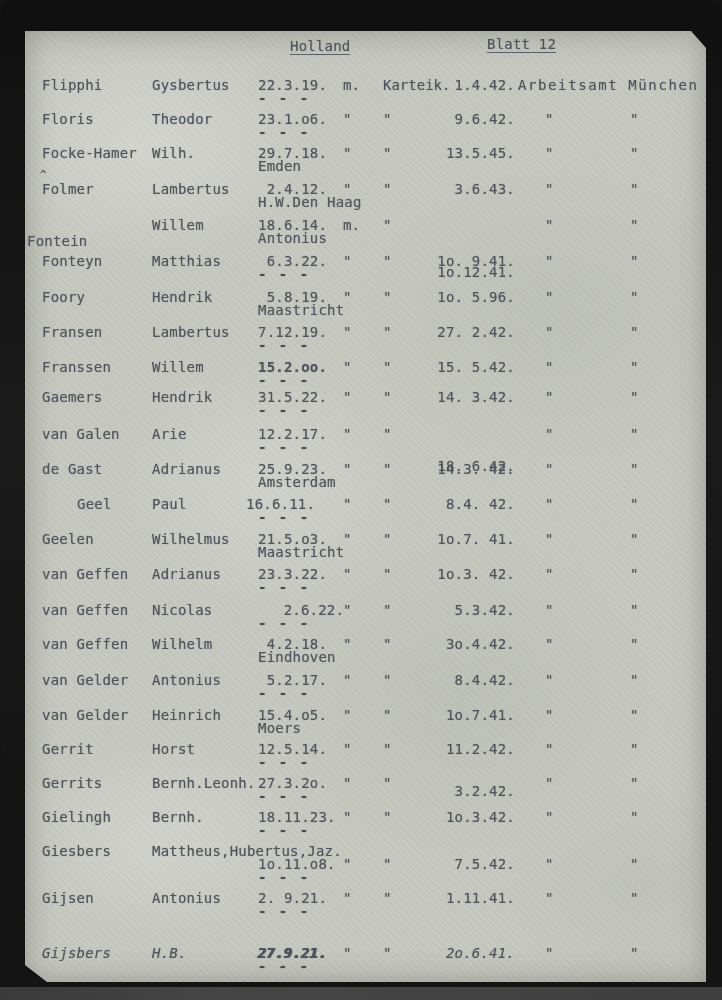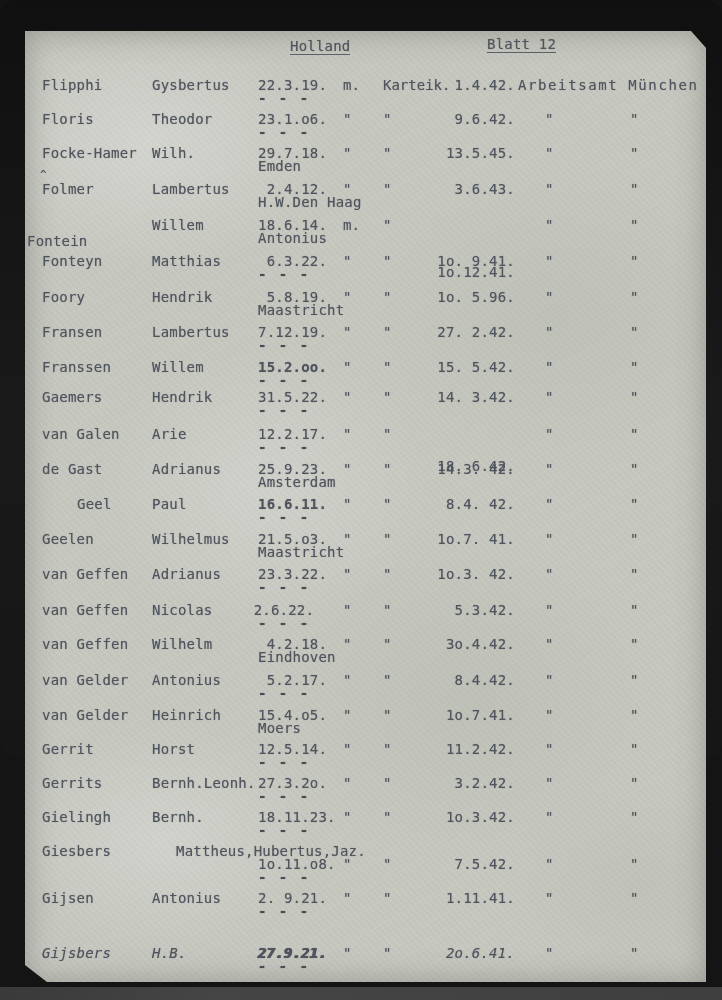--- a/index.html
+++ b/index.html
@@ -170,21 +170,21 @@
           <span class="cell" style="left: 233px; top: 13px;">Amsterdam</span>
           <span class="cell ditto" style="left: 318px; top: 0px;">"</span>
           <span class="cell ditto" style="left: 358px; top: 0px;">"</span>
           <span class="cell ddate" style="left: 372px; top: 0px;">14.3. 42.</span>
           <span class="cell ditto" style="left: 520px; top: 0px;">"</span>
           <span class="cell ditto" style="left: 605px; top: 0px;">"</span>
         </div>
         <div class="row" style="top: 466px;">
           <span class="cell" style="left: 17px; top: 0px; margin-left: 35px;">Geel</span>
           <span class="cell" style="left: 127px; top: 0px;">Paul</span>
-          <span class="cell" style="left: 233px; top: 0px; font-weight: bold;">16.6.11.</span>
+          <span class="cell" style="left: 221px; top: 0px;">16.6.11.</span>
           <span class="cell ditto" style="left: 318px; top: 0px;">"</span>
           <span class="cell ditto" style="left: 358px; top: 0px;">"</span>
           <span class="cell ddate" style="left: 372px; top: 0px;">8.4. 42.</span>
           <span class="cell ditto" style="left: 520px; top: 0px;">"</span>
           <span class="cell ditto" style="left: 605px; top: 0px;">"</span>
           <span class="cell dashes" style="left: 233px; top: 13px;">- - -</span>
         </div>
         <div class="row" style="top: 501px;">
           <span class="cell" style="left: 17px; top: 0px;">Geelen</span>
           <span class="cell" style="left: 127px; top: 0px;">Wilhelmus</span>
@@ -203,21 +203,21 @@
           <span class="cell ditto" style="left: 318px; top: 0px;">"</span>
           <span class="cell ditto" style="left: 358px; top: 0px;">"</span>
           <span class="cell ddate" style="left: 372px; top: 0px;">1o.3. 42.</span>
           <span class="cell ditto" style="left: 520px; top: 0px;">"</span>
           <span class="cell ditto" style="left: 605px; top: 0px;">"</span>
           <span class="cell dashes" style="left: 233px; top: 13px;">- - -</span>
         </div>
         <div class="row" style="top: 572px;">
           <span class="cell" style="left: 17px; top: 0px;">van Geffen</span>
           <span class="cell" style="left: 127px; top: 0px;">Nicolas</span>
-          <span class="cell" style="left: 220px; top: 0px;"> 2.6.22.</span>
+          <span class="cell" style="left: 250px; top: 0px;"> 2.6.22.</span>
           <span class="cell ditto" style="left: 318px; top: 0px;">"</span>
           <span class="cell ditto" style="left: 358px; top: 0px;">"</span>
           <span class="cell ddate" style="left: 372px; top: 0px;">5.3.42.</span>
           <span class="cell ditto" style="left: 520px; top: 0px;">"</span>
           <span class="cell ditto" style="left: 605px; top: 0px;">"</span>
           <span class="cell dashes" style="left: 233px; top: 13px;">- - -</span>
         </div>
         <div class="row" style="top: 606px;">
           <span class="cell" style="left: 17px; top: 0px;">van Geffen</span>
           <span class="cell" style="left: 127px; top: 0px;">Wilhelm</span>
@@ -261,39 +261,39 @@
           <span class="cell ditto" style="left: 520px; top: 0px;">"</span>
           <span class="cell ditto" style="left: 605px; top: 0px;">"</span>
           <span class="cell dashes" style="left: 233px; top: 13px;">- - -</span>
         </div>
         <div class="row" style="top: 745px;">
           <span class="cell" style="left: 17px; top: 0px;">Gerrits</span>
           <span class="cell" style="left: 127px; top: 0px;">Bernh.Leonh.</span>
           <span class="cell" style="left: 233px; top: 0px;">27.3.2o.</span>
           <span class="cell ditto" style="left: 318px; top: 0px;">"</span>
           <span class="cell ditto" style="left: 358px; top: 0px;">"</span>
-          <span class="cell ddate" style="left: 372px; top: 0px; text-align: right;">3.2.42.</span>
+          <span class="cell ddate" style="left: 372px; top: 8px; text-align: right;">3.2.42.</span>
           <span class="cell ditto" style="left: 520px; top: 0px;">"</span>
           <span class="cell ditto" style="left: 605px; top: 0px;">"</span>
           <span class="cell dashes" style="left: 233px; top: 13px;">- - -</span>
         </div>
         <div class="row" style="top: 779px;">
           <span class="cell" style="left: 17px; top: 0px;">Gielingh</span>
           <span class="cell" style="left: 127px; top: 0px;">Bernh.</span>
           <span class="cell" style="left: 233px; top: 0px;">18.11.23.</span>
           <span class="cell ditto" style="left: 318px; top: 0px;">"</span>
           <span class="cell ditto" style="left: 358px; top: 0px;">"</span>
           <span class="cell ddate" style="left: 372px; top: 0px;">1o.3.42.</span>
           <span class="cell ditto" style="left: 520px; top: 0px;">"</span>
           <span class="cell ditto" style="left: 605px; top: 0px;">"</span>
           <span class="cell dashes" style="left: 233px; top: 13px;">- - -</span>
         </div>
         <div class="row" style="top: 813px;">
           <span class="cell" style="left: 17px; top: 0px;">Giesbers</span>
-          <span class="cell" style="left: 127px; top: 0px; margin-left: 24px;">Mattheus,Hubertus,Jaz.</span>
+          <span class="cell" style="left: 127px; top: 0px;">Mattheus,Hubertus,Jaz.</span>
           <span class="cell" style="left: 233px; top: 13px;">1o.11.o8.</span>
           <span class="cell ditto" style="left: 318px; top: 13px;">"</span>
           <span class="cell ditto" style="left: 358px; top: 13px;">"</span>
           <span class="cell ddate" style="left: 372px; top: 13px;">7.5.42.</span>
           <span class="cell ditto" style="left: 520px; top: 13px;">"</span>
           <span class="cell ditto" style="left: 605px; top: 13px;">"</span>
           <span class="cell dashes" style="left: 233px; top: 26px;">- - -</span>
         </div>
         <div class="row" style="top: 860px;">
           <span class="cell" style="left: 17px; top: 0px;">Gijsen</span>

